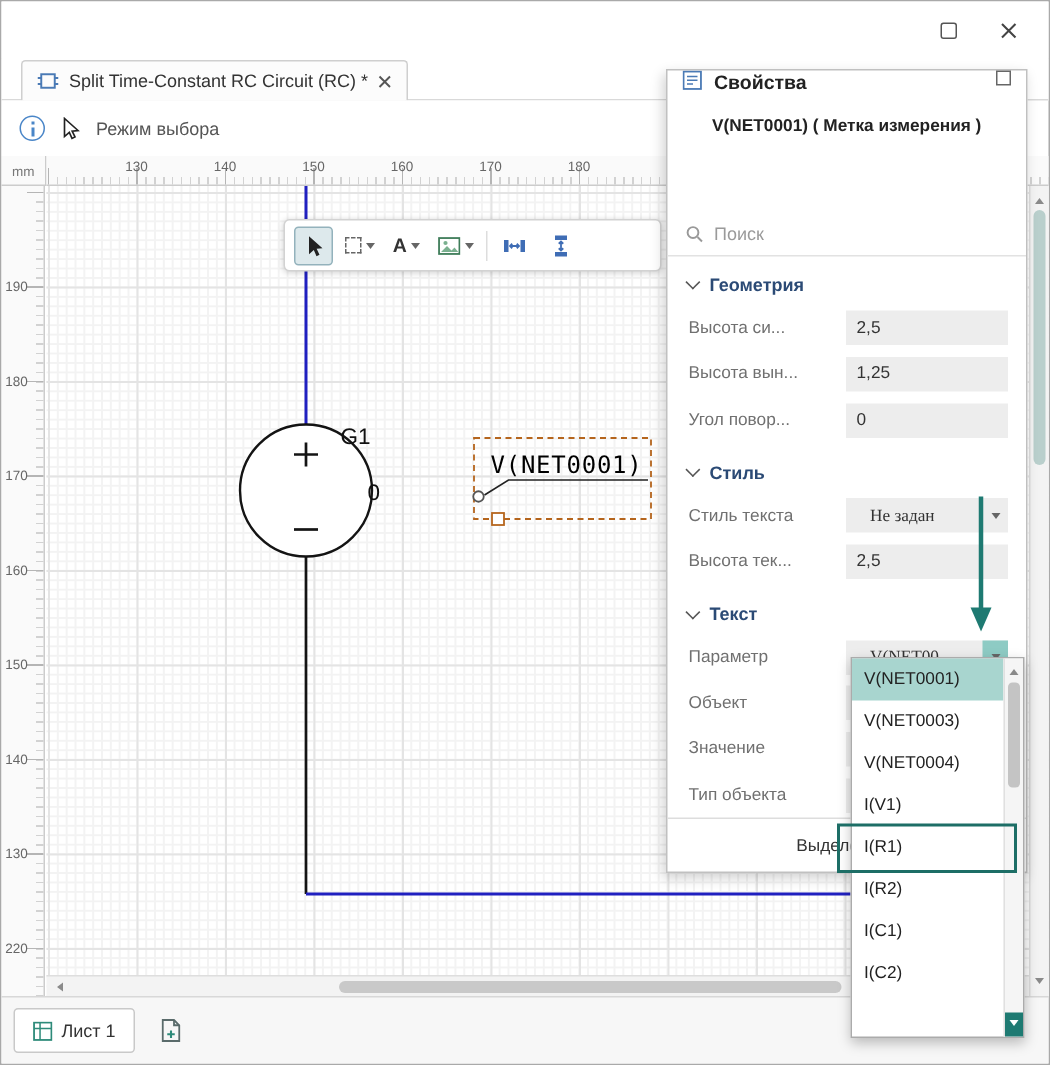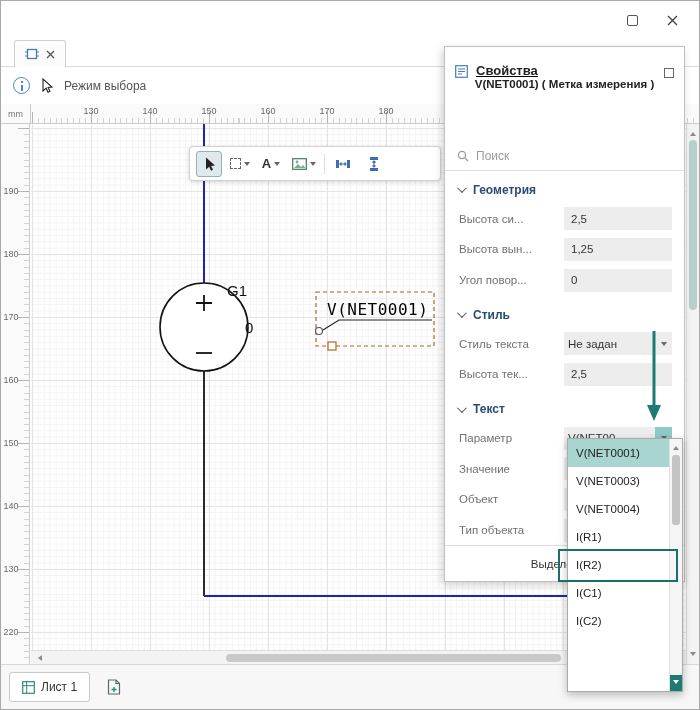--- a/index.html
+++ b/index.html
@@ -72,33 +72,33 @@
   .vscroll .tri-d { position:absolute; left:3px; bottom:5px; }
   .vthumb { position:absolute; left:2px; top:16px; width:8px; height:170px; background:#b9cfcc; border-radius:4px; }
 
   
   .bottombar { position:absolute; left:0; top:663px; width:698px; height:45px; background:#f7f7f7; border-top:1px solid #d8d8d8; display:flex; align-items:center; gap:10px; padding-left:8px; }
   .sheet-tab { height:30px; background:#fff; border:1px solid #c9c9c9; border-radius:3px; display:flex; align-items:center; gap:6px; padding:13px 12px; font-size:12px; color:#333; }
   .add-sheet { width:28px; height:28px; display:flex; align-items:center; justify-content:center; }
 
   
   .panel { position:absolute; left:443px; top:45px; width:241px; height:536px; background:#fff; border:1px solid #c0c0c0; box-shadow:-2px 3px 8px rgba(0,0,0,.18); z-index:40; display:flex; flex-direction:column; }
-  .phead { height:32px; display:flex; align-items:flex-end; gap:8px; padding:0 10px;text-decoration:underline; }
+  .phead { height:32px; display:flex; align-items:flex-start; gap:8px; padding:0 10px; }
   .phead .ttl { font-size:13px; font-weight:bold; color:#222; flex:1; }
   .float-icon { width:10px; height:10px; border:1.3px solid #666; display:inline-block; }
   .ptitle { height:24px; text-align:center; font-size:11.5px; font-weight:bold; color:#222; }
   .psearch { height:30px; display:flex; align-items:center; gap:7px; padding:0 12px; border-bottom:1px solid #e2e2e2;margin-top:41px; }
   .psearch .ph { font-size:12px; color:#9a9a9a; }
   .psec { height:28px; margin-top:6px; display:flex; align-items:center; gap:9px; padding-left:12px; font-size:12px; font-weight:bold; color:#2b4a75; }
   .chevron { width:7px; height:7px; border-right:1.6px solid #555; border-bottom:1.6px solid #555; transform:rotate(45deg) translateY(-2px); }
   .prow { height:32px; display:flex; align-items:center; padding:0 12px 0 14px; }
   .plabel { font-size:11.5px; color:#707070; width:100px; white-space:nowrap; overflow:hidden; }
   .pinput { margin-left:auto; width:108px; height:23px; background:#ededed; font-size:11.5px; color:#333; display:flex; align-items:center; padding-left:7px; }
   .pselect { margin-left:auto; width:108px; height:23px; background:#ededed; font-size:11.5px; color:#333; display:flex; align-items:center; }
-  .pselect .val { flex:1; padding-left:4px; white-space:nowrap; overflow:hidden; }
+  .pselect .val { flex:1; padding-left:16px; white-space:nowrap; overflow:hidden;font-family:Liberation Serif, serif; }
   .pselect .chbox { width:17px; height:23px; display:flex; align-items:center; justify-content:center; }
   .pselect .chbox.teal { background:#8ecbc4; }
   .pstatus { margin-top:auto; height:37px; border-top:1px solid #ddd; display:flex; align-items:center; justify-content:center; font-size:11.5px; color:#333; }
 
   
   .dropdown { position:absolute; left:566px; top:437px; width:116px; height:254px; background:#fff; border:1px solid #ababab; box-shadow:0 3px 8px rgba(0,0,0,.25); z-index:50; display:flex; }
   .dd-items { flex:1; }
   .dd-item { height:28px; display:flex; align-items:center; padding-left:8px; font-size:11.5px; color:#222; }
   .dd-item.selected { background:#a8d5cf; }
   .dd-scroll { width:13px; border-left:1px solid #e0e0e0; background:#f5f5f5; position:relative; }
@@ -124,20 +124,21 @@
       </svg>
   </div>
 </div>
 
 <div class="tabbar">
   <div class="doc-tab">
     <svg width="14" height="12" viewBox="0 0 14 12">
       <rect x="2.5" y="1.5" width="9" height="9" fill="none" stroke="#4a7ab5" stroke-width="1.3"></rect>
       <path d="M0 4 H2.5 M0 8 H2.5 M11.5 4 H14 M11.5 8 H14" stroke="#4a7ab5" stroke-width="1.2"></path>
     </svg>
+    <span>Split Time-Constant RC Circuit (RC) *</span>
     <svg width="9" height="9" viewBox="0 0 9 9">
         <path d="M1 1 L8 8 M8 1 L1 8" stroke="#555" stroke-width="1.3"></path>
       </svg>
   </div>
 </div>
 
 <div class="modebar">
   <span class="info-circ">
       <i></i>
       <b></b>
@@ -313,40 +314,41 @@
   <div class="prow">
     <span class="plabel">Параметр</span>
     <span class="pselect">
       <span class="val">V(NET00...</span>
       <span class="chbox teal">
           <span class="chev"></span>
         </span>
     </span>
   </div>
   <div class="prow">
+    <span class="plabel">Объект</span>
+    <span class="pinput"></span>
+  </div>
+  <div class="prow">
     <span class="plabel">Значение</span>
-    <span class="pinput"></span>
-  </div>
-  <div class="prow">
-    <span class="plabel">Объект</span>
     <span class="pinput"></span>
   </div>
   <div class="prow">
     <span class="plabel">Тип объекта</span>
     <span class="pinput"></span>
   </div>
 
   <div class="pstatus">Выделен 1...</div>
 </div>
 
 <div class="dropdown">
   <div class="dd-items">
     <div class="dd-item selected">V(NET0001)</div>
     <div class="dd-item">V(NET0003)</div>
     <div class="dd-item">V(NET0004)</div>
+    <div class="dd-item">I(V1)</div>
     <div class="dd-item">I(R1)</div>
     <div class="dd-item">I(R2)</div>
     <div class="dd-item">I(C1)</div>
     <div class="dd-item">I(C2)</div>
   </div>
   <div class="dd-scroll">
     <div class="dd-up">
         <span class="tri-u"></span>
       </div>
     <div class="dd-thumb"></div>

